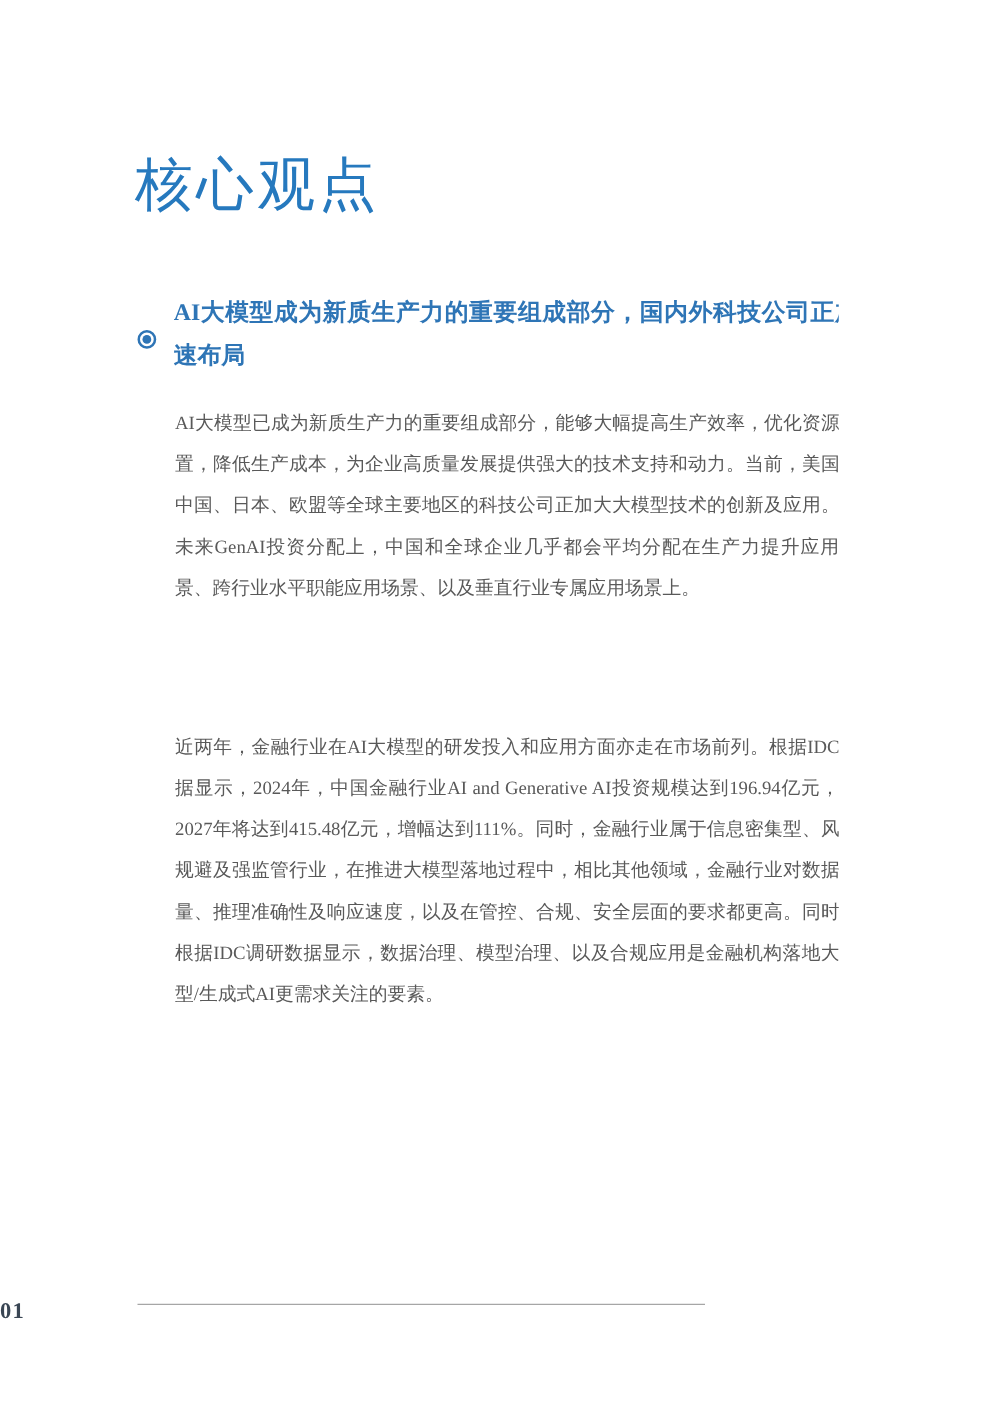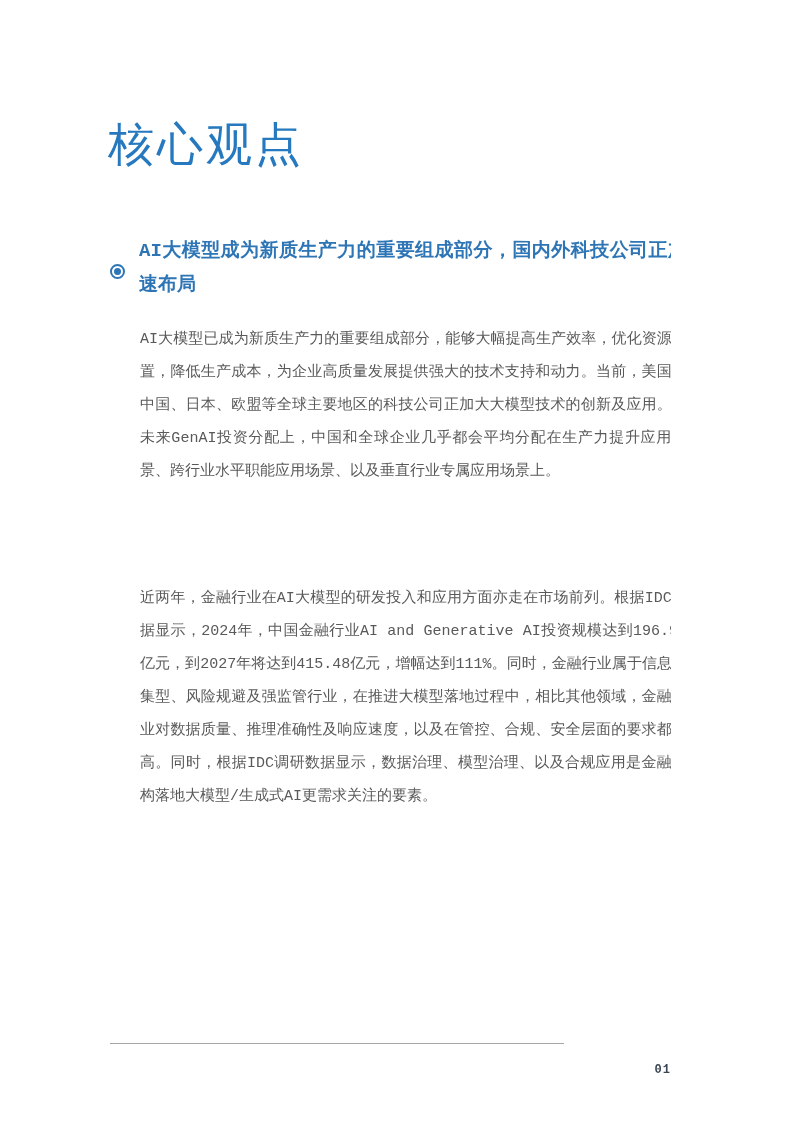--- a/index.html
+++ b/index.html
@@ -1,21 +1,21 @@
 <!DOCTYPE html>
 <html><head>
 <meta charset="utf-8">
 <style>
   html, body { margin: 0; padding: 0; background: #ffffff; }
   .page {
     position: relative;
     width: 671px;
     height: 1122px;
     background: #ffffff;
-    font-family: Liberation Mono, monospace;
+    font-family: Liberation Serif, serif;
     overflow: hidden;
     box-sizing: border-box;
   }
   .doc-title {
     position: absolute;
     left: 108px;
     top: 120px;
     margin: 0;
     font-size: 46px;
     line-height: 56px;
@@ -74,23 +74,23 @@
     left: 110px;
     right: 107px;
     top: 1043px;
     height: 0;
     border-top: 1px solid #a6a6a6;
   }
   .page-number {
     position: absolute;
     left: 0;
     right: 0;
-    top: 1063px;
-    text-align: right;
-    font-size: 12px;
+    top: 1038px;
+    text-align: left;
+    font-size: 18px;
     font-weight: bold;
     color: #3a4654;
     letter-spacing: 1px;
   }
 </style>
 </head>
 <body>
 
 <div class="page">
 

